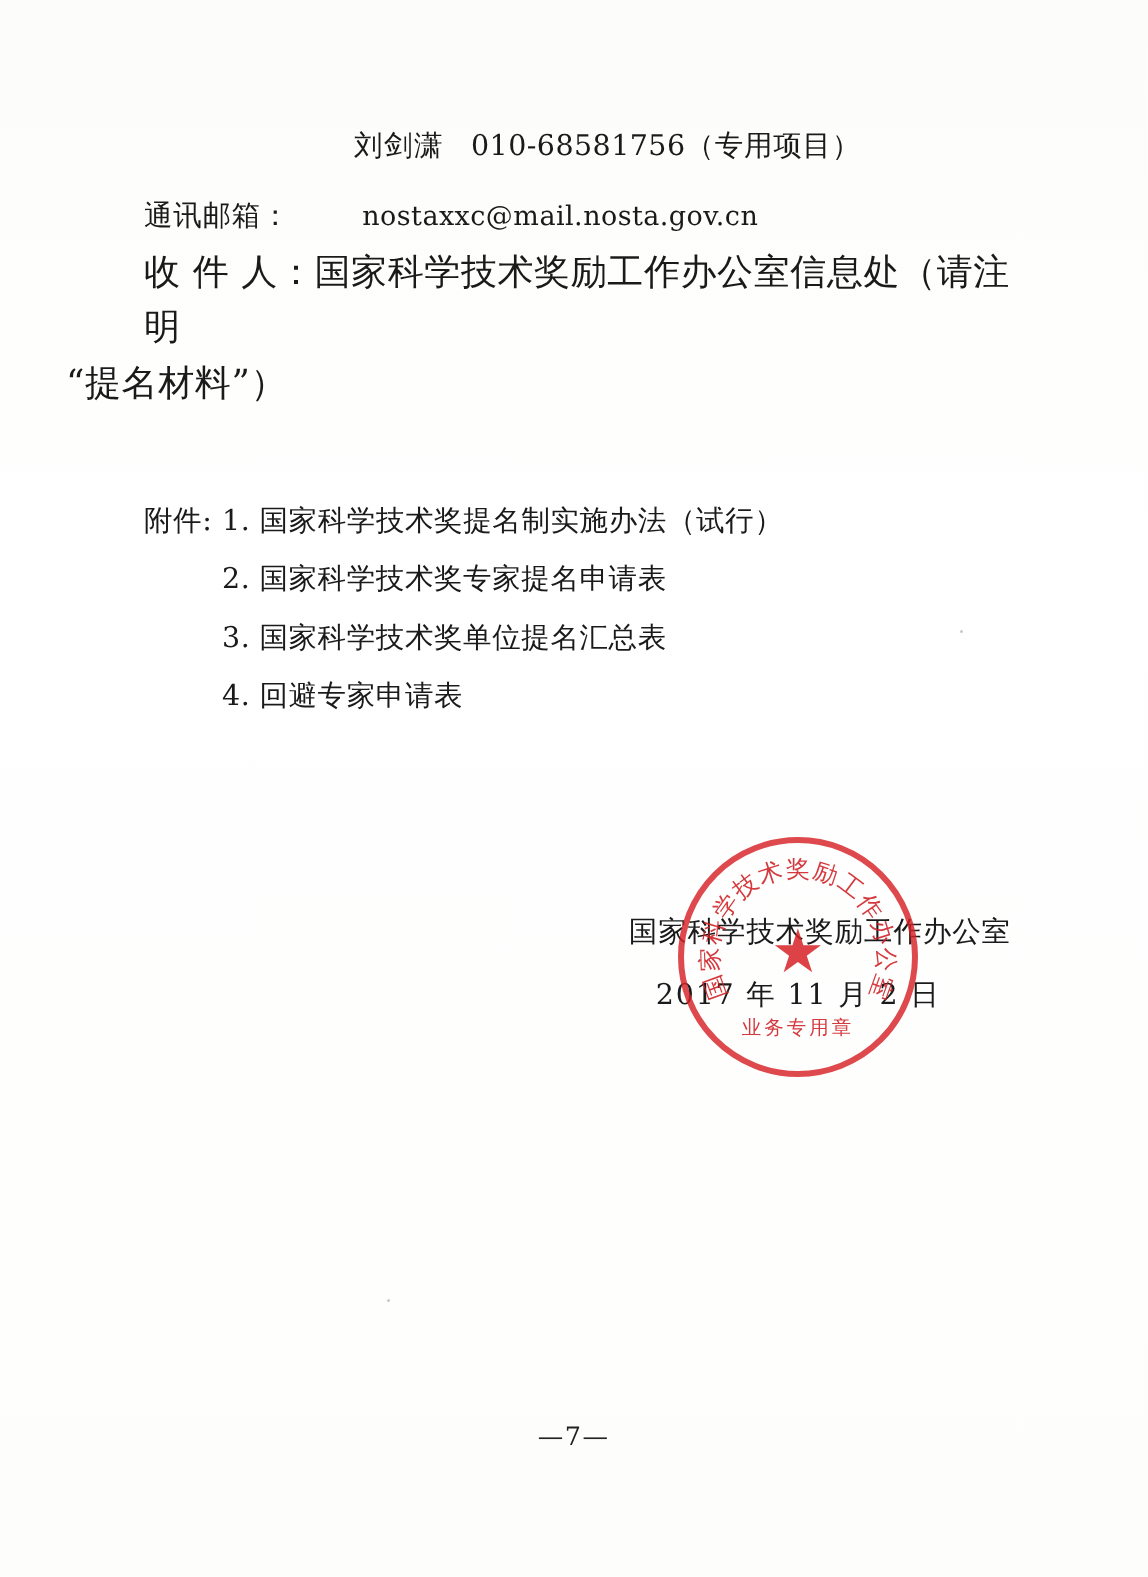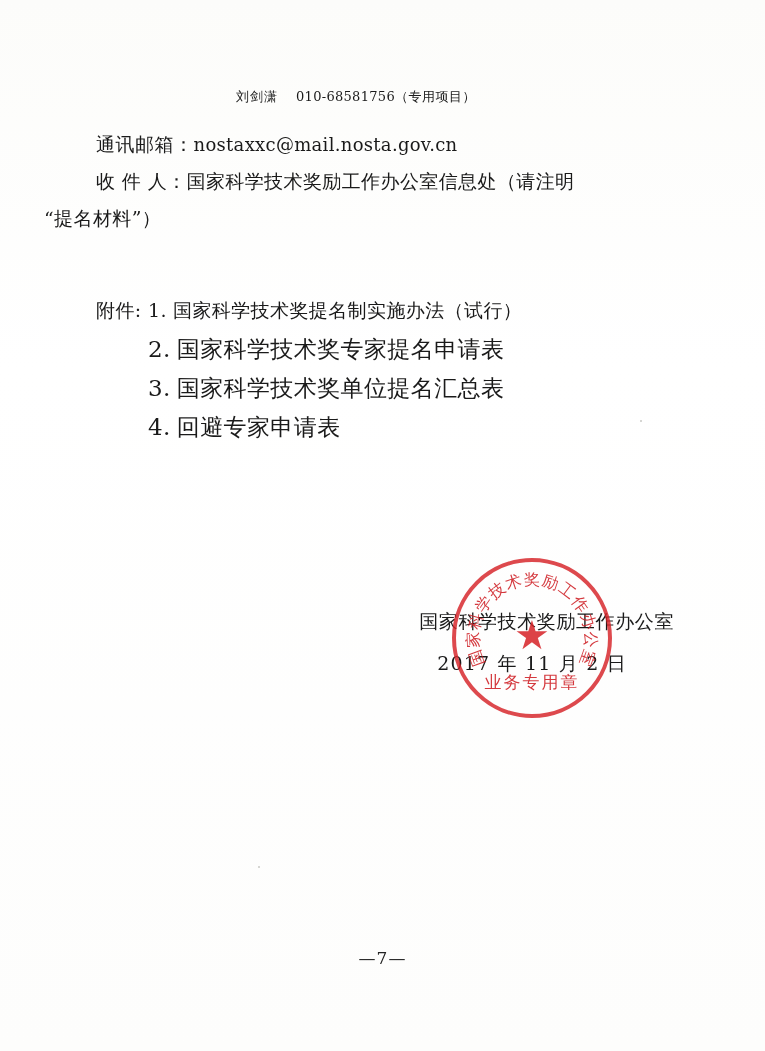--- a/index.html
+++ b/index.html
@@ -31,21 +31,21 @@
   }
 
   .content {
     position: absolute;
     left: 96px;
     top: 78px;
     width: 590px;
   }
 
   .line {
-    font-size: 13px;
+    font-size: 19px;
     line-height: 38px;
     letter-spacing: 0.5px;
     white-space: nowrap;
   }
 
   .contact-line {
     text-align: left;
     padding-left: 140px;
   }
   .contact-line .name {
@@ -64,48 +64,49 @@
     display: block;
     font-size: 19px;
     line-height: 37px;
   }
   .field .label {
     letter-spacing: 0.5px;
     text-align: right;
   }
   .field .value {
     letter-spacing: 0.3px;
+    margin-left: 48px;
   }
   .field .value.latin {
     font-family: "DejaVu Serif", "Liberation Serif", serif;
     font-size: 18px;
   }
 
   .wrap-line {
-    font-size: 19px;
+    font-size: 24px;
     line-height: 37px;
     letter-spacing: 0.4px;
   }
   .hanging {
     margin-left: -52px;
   }
 
   .spacer-lg { height: 34px; }
   .spacer-sm { height: 10px; }
 
   .attach-block {
     margin-top: 20px;
   }
   .attach-first {
     font-size: 19px;
     line-height: 39px;
     letter-spacing: 0.4px;
   }
   .attach-item {
-    font-size: 23px;
+    font-size: 19px;
     line-height: 39px;
     letter-spacing: 0.4px;
     padding-left: 52px;
   }
   .attach-num {
     font-family: "DejaVu Serif", "Liberation Serif", serif;
     margin-right: 6px;
   }
 
   .signature {
@@ -163,21 +164,21 @@
     color: rgba(206, 30, 35, 0.88);
     transform-origin: 0 0;
     white-space: nowrap;
   }
   .seal-bottom-text {
     position: absolute;
     left: 0;
     right: 0;
     bottom: 24px;
     text-align: center;
-    font-size: 17px;
+    font-size: 13px;
     letter-spacing: 2px;
     color: rgba(206, 30, 35, 0.88);
     font-family: Liberation Serif, serif;
   }
 
   .page-number {
     position: absolute;
     left: 0;
     right: 0;
     top: 948px;

